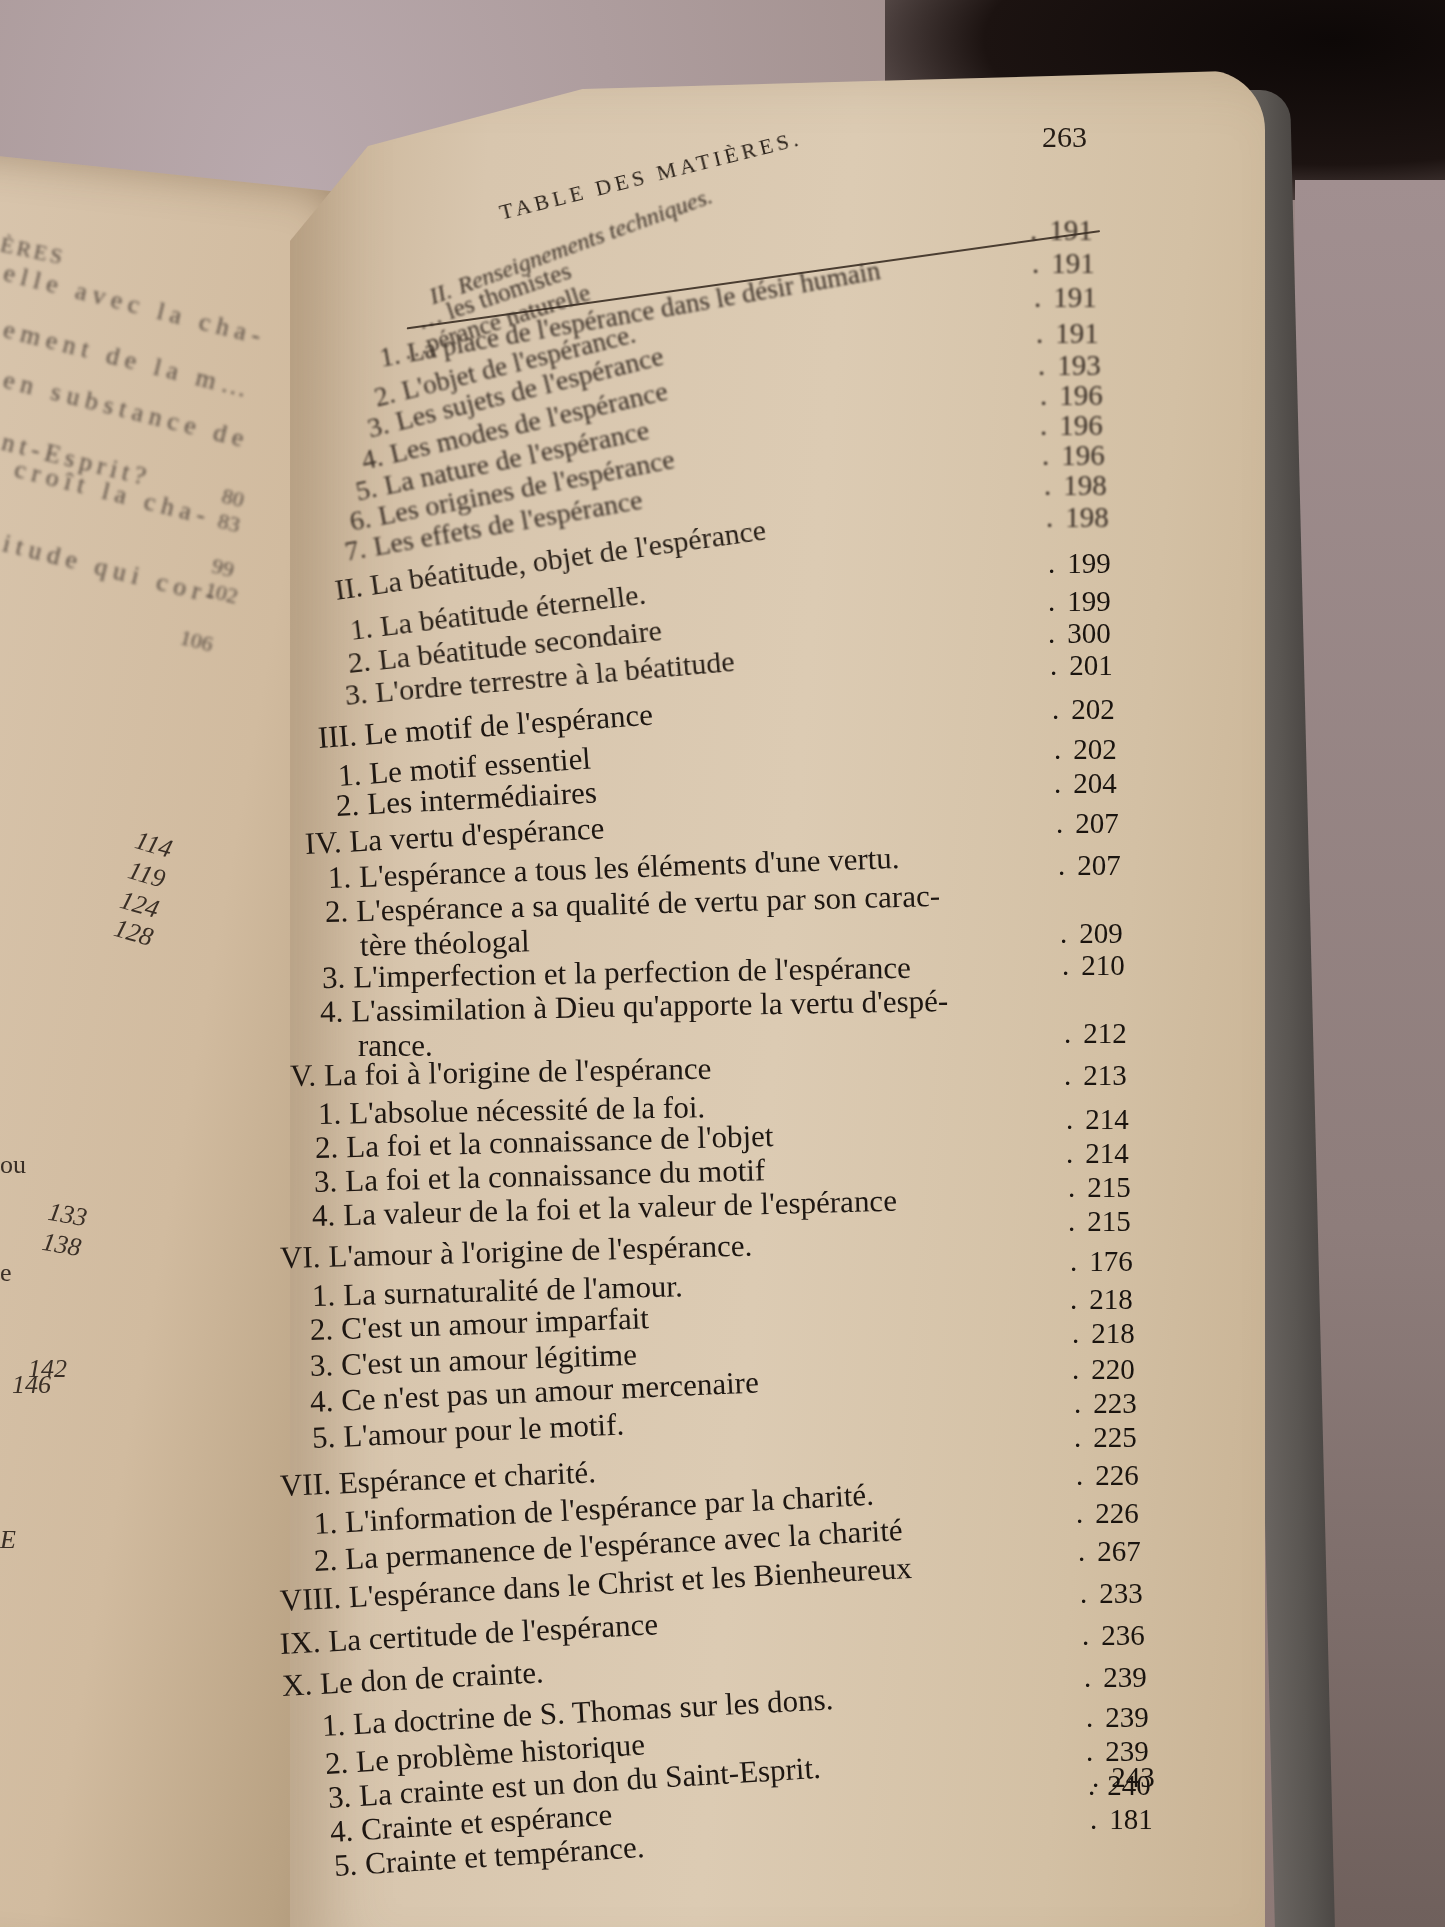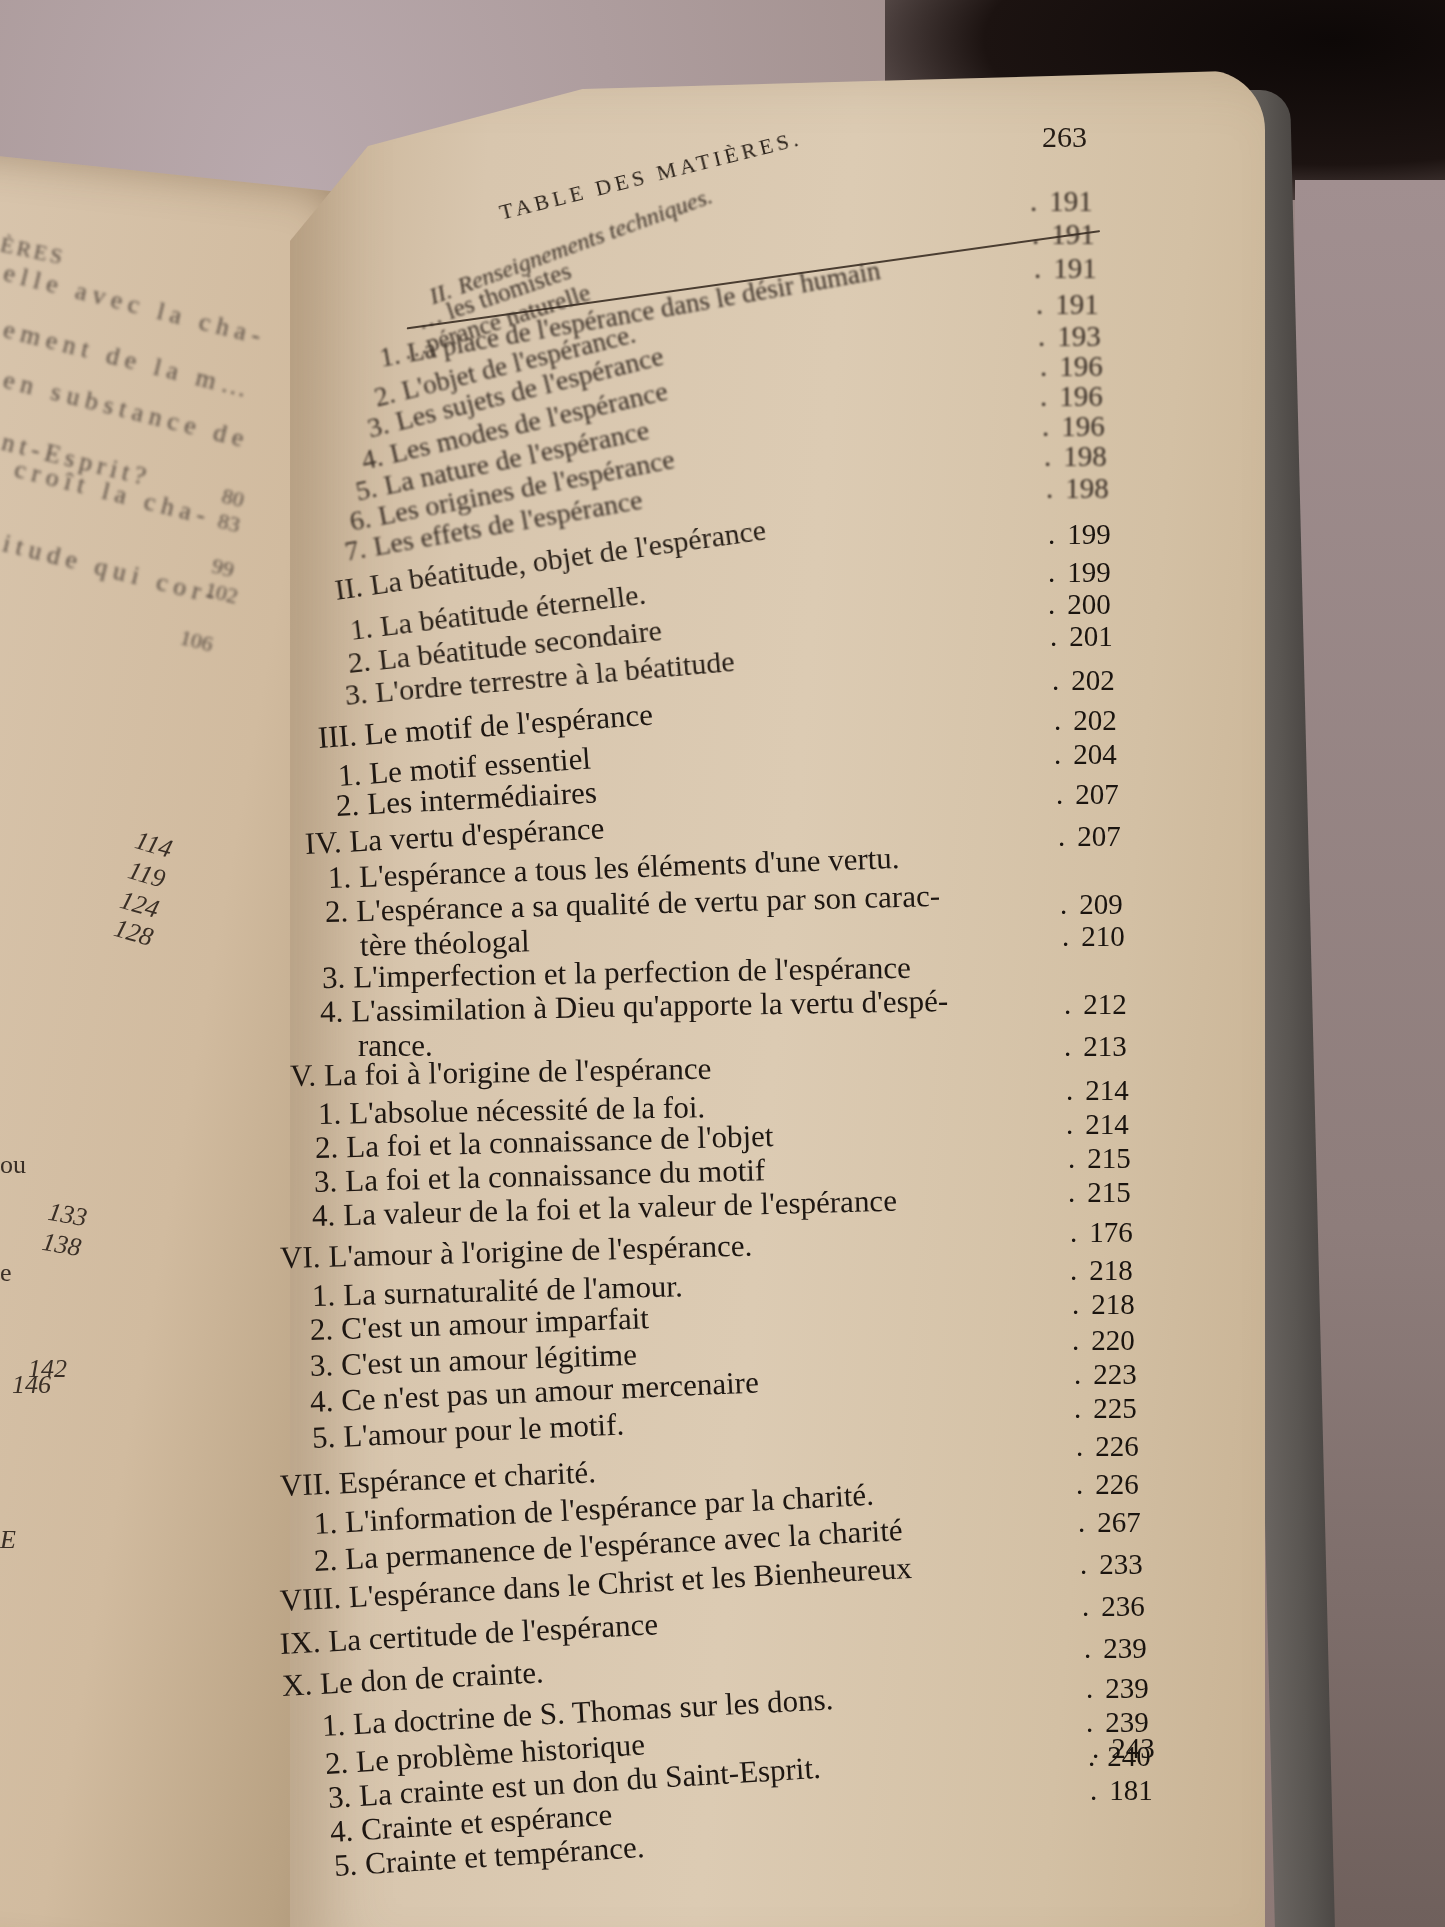--- a/index.html
+++ b/index.html
@@ -77,21 +77,21 @@
       position: absolute; white-space: nowrap;
       font-size: 31px; line-height: 1;
       transform-origin: left center;
     }
     .toc-entry .num { margin-right: 8px; }
     .toc-entry.blur1 { filter: blur(1.3px); color: #3b3027; }
     .toc-entry.blur2 { filter: blur(0.7px); color: #2c231b; }
     .toc-entry.ital { font-style: italic; }
     .toc-page {
       position: absolute; white-space: nowrap; font-size: 29px;
-      font-family: "Liberation Serif", serif; color: #1a140f;
+      font-family: "Liberation Serif", serif; color: #1a140f; margin-top: 29px;
     }
     .toc-page .lead { margin-right: 12px; }
     .toc-page.blur1 { filter: blur(0.9px); color: #3b3027; }
   </style>
 </head>
 <body>
 
 <div class="scene">
   <div class="dark-corner"></div>
   <div class="blanket-right"></div>
@@ -186,21 +186,21 @@
     <div class="toc-page blur1" style="left:1034px;top:252px;"><span class="lead">.</span><span>191</span></div>
     <div class="toc-page blur1" style="left:1036px;top:288px;"><span class="lead">.</span><span>191</span></div>
     <div class="toc-page blur1" style="left:1038px;top:320px;"><span class="lead">.</span><span>193</span></div>
     <div class="toc-page blur1" style="left:1040px;top:350px;"><span class="lead">.</span><span>196</span></div>
     <div class="toc-page blur1" style="left:1040px;top:380px;"><span class="lead">.</span><span>196</span></div>
     <div class="toc-page blur1" style="left:1042px;top:410px;"><span class="lead">.</span><span>196</span></div>
     <div class="toc-page blur1" style="left:1044px;top:440px;"><span class="lead">.</span><span>198</span></div>
     <div class="toc-page blur1" style="left:1046px;top:472px;"><span class="lead">.</span><span>198</span></div>
     <div class="toc-page" style="left:1048px;top:518px;"><span class="lead">.</span><span>199</span></div>
     <div class="toc-page" style="left:1048px;top:556px;"><span class="lead">.</span><span>199</span></div>
-    <div class="toc-page" style="left:1048px;top:588px;"><span class="lead">.</span><span>200</span></div>
+    <div class="toc-page" style="left:1048px;top:588px;"><span class="lead">.</span><span>300</span></div>
     <div class="toc-page" style="left:1050px;top:620px;"><span class="lead">.</span><span>201</span></div>
     <div class="toc-page" style="left:1052px;top:664px;"><span class="lead">.</span><span>202</span></div>
     <div class="toc-page" style="left:1054px;top:704px;"><span class="lead">.</span><span>202</span></div>
     <div class="toc-page" style="left:1054px;top:738px;"><span class="lead">.</span><span>204</span></div>
     <div class="toc-page" style="left:1056px;top:778px;"><span class="lead">.</span><span>207</span></div>
     <div class="toc-page" style="left:1058px;top:820px;"><span class="lead">.</span><span>207</span></div>
     <div class="toc-page" style="left:1060px;top:888px;text-align:right;"><span class="lead">.</span><span>209</span></div>
     <div class="toc-page" style="left:1062px;top:920px;"><span class="lead">.</span><span>210</span></div>
     <div class="toc-page" style="left:1064px;top:988px;"><span class="lead">.</span><span>212</span></div>
     <div class="toc-page" style="left:1064px;top:1030px;"><span class="lead">.</span><span>213</span></div>

